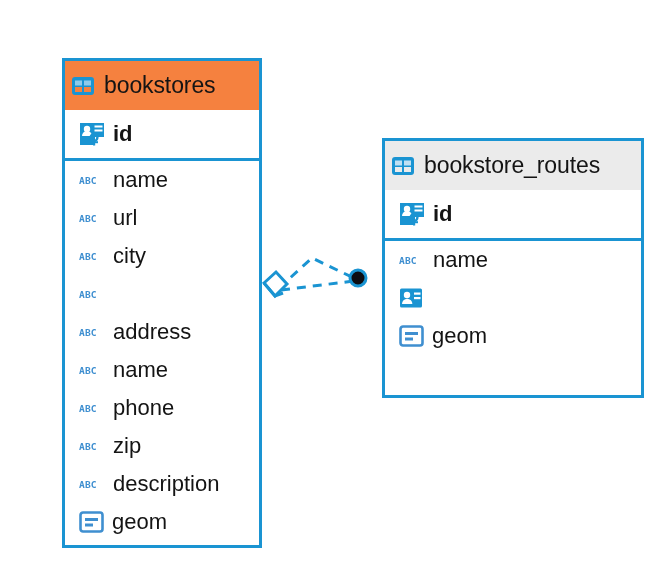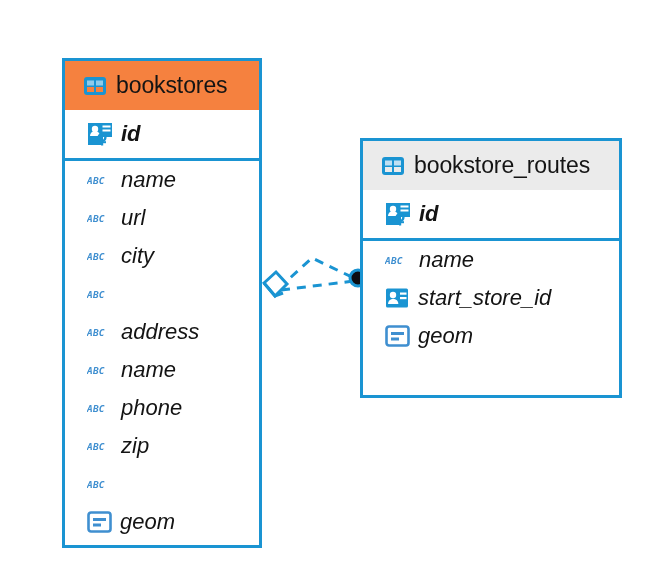--- a/index.html
+++ b/index.html
@@ -29,45 +29,44 @@
     box-sizing: border-box;
     background: #ffffff;
     border: 3px solid #1a94d2;
     z-index: 5;
   }
   .entity-header {
     box-sizing: border-box;
     display: flex;
     align-items: center;
     gap: 9px;
-    padding: 0 18px;
+    padding: 0 6px;
     font-size: 23px;
     color: #141414;
     letter-spacing: -0.1px;
     white-space: nowrap;
   }
   .entity-header.orange { background: #f5813f; }
   .entity-header.gray   { background: #ebebeb; }
 
   .entity-body {
     box-sizing: border-box;
     background: #ffffff;
   }
 
   .field-row {
     box-sizing: border-box;
     display: flex;
     align-items: center;
     gap: 8px;
-    padding: 0 22px;
+    padding: 0 14px;
     font-size: 22px;
     color: #141414;
     white-space: nowrap;
     line-height: 1;
-    font-style: italic;
   }
   .field-row.pk {
     font-weight: bold;
     border-bottom: 3px solid #1a94d2;
   }
   .field-label { display: inline-block; }
 
   
   .icon {
     flex: 0 0 auto;
@@ -213,37 +212,38 @@
         </span>
         <span class="field-label">zip</span>
       </div>
 
       <div class="field-row" style="height:38px;">
         <span class="icon">
           <svg width="26" height="15" viewBox="0 0 34 14">
             <text x="0" y="11.5" font-family="DejaVu Sans Mono, monospace" font-size="12.5" font-weight="bold" fill="#3f8fd0" letter-spacing="0.2">ABC</text>
           </svg>
         </span>
+        <span class="field-label">description</span>
       </div>
 
       <div class="field-row" style="height:38px;">
         <span class="icon">
           <svg width="25" height="22" viewBox="0 0 25 22">
             <rect x="1.5" y="1.5" width="22" height="19" rx="2.5" fill="#ffffff" stroke="#3f8fd0" stroke-width="2.6"></rect>
             <rect x="6" y="7" width="13" height="3" fill="#3f8fd0"></rect>
             <rect x="6" y="12.5" width="8" height="3" fill="#3f8fd0"></rect>
           </svg>
         </span>
         <span class="field-label">geom</span>
       </div>
 
     </div>
   </div>
 
-  <div class="entity" style="left:360px; top:138px; width:262px; height:260px;">
+  <div class="entity" style="left:382px; top:138px; width:262px; height:260px;">
 
     <div class="entity-header gray" style="height:49px;">
       <span class="icon">
         <svg width="24" height="20" viewBox="0 0 24 20">
           <rect x="1" y="1" width="22" height="18" rx="3" fill="#1a94d2"></rect>
           <rect x="4" y="4.5" width="7" height="5" fill="#bfe0f3"></rect>
           <rect x="13" y="4.5" width="7" height="5" fill="#bfe0f3"></rect>
           <rect x="4" y="11" width="7" height="5" fill="#ebebeb"></rect>
           <rect x="13" y="11" width="7" height="5" fill="#ebebeb"></rect>
         </svg>
@@ -281,21 +281,20 @@
       <div class="field-row" style="height:38px;">
         <span class="icon">
           <svg width="25" height="22" viewBox="0 0 25 22">
             <rect x="1" y="1.5" width="22" height="19" rx="1.5" fill="#1a94d2"></rect>
             <circle cx="8" cy="8" r="3.2" fill="#ffffff"></circle>
             <path d="M3 17 a5.2 5.2 0 0 1 10.4 0 z" fill="#ffffff"></path>
             <rect x="15" y="5.5" width="6.5" height="2.2" fill="#ffffff"></rect>
             <rect x="15" y="10" width="6.5" height="2.2" fill="#ffffff"></rect>
           </svg>
         </span>
-        <span class="field-label">start_store_id</span>
       </div>
 
 
       <div class="field-row" style="height:38px;">
         <span class="icon">
           <svg width="25" height="22" viewBox="0 0 25 22">
             <rect x="1.5" y="1.5" width="22" height="19" rx="2.5" fill="#ffffff" stroke="#3f8fd0" stroke-width="2.6"></rect>
             <rect x="6" y="7" width="13" height="3" fill="#3f8fd0"></rect>
             <rect x="6" y="12.5" width="8" height="3" fill="#3f8fd0"></rect>
           </svg>

